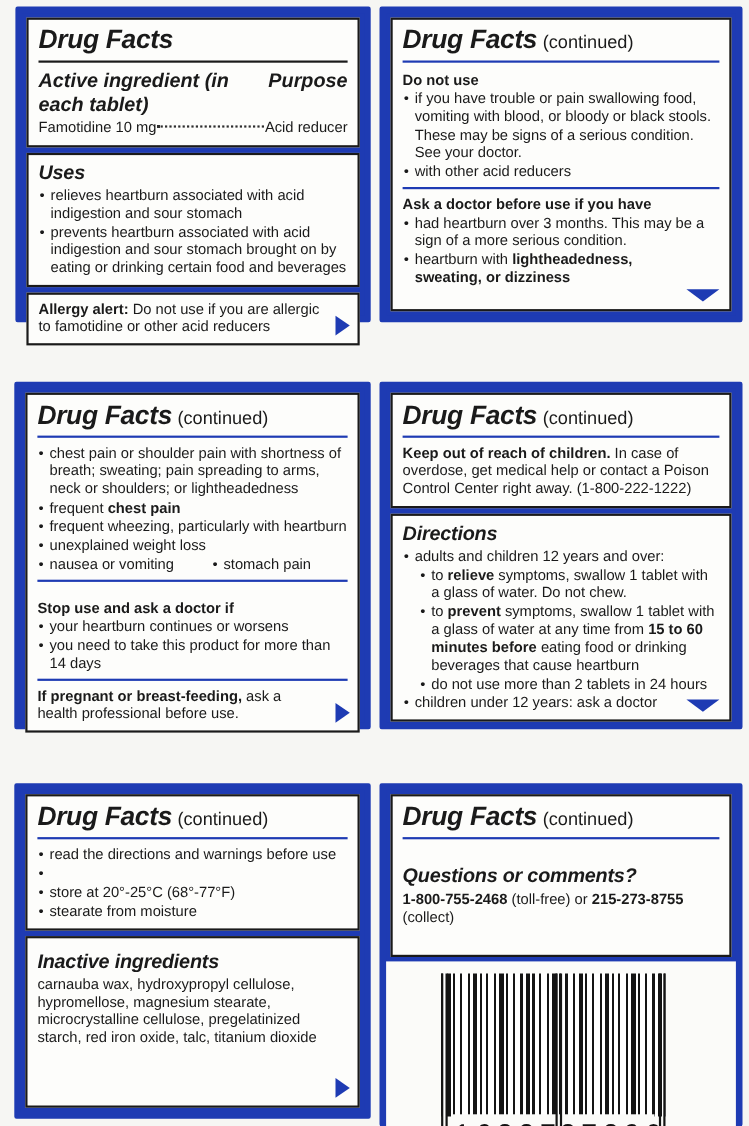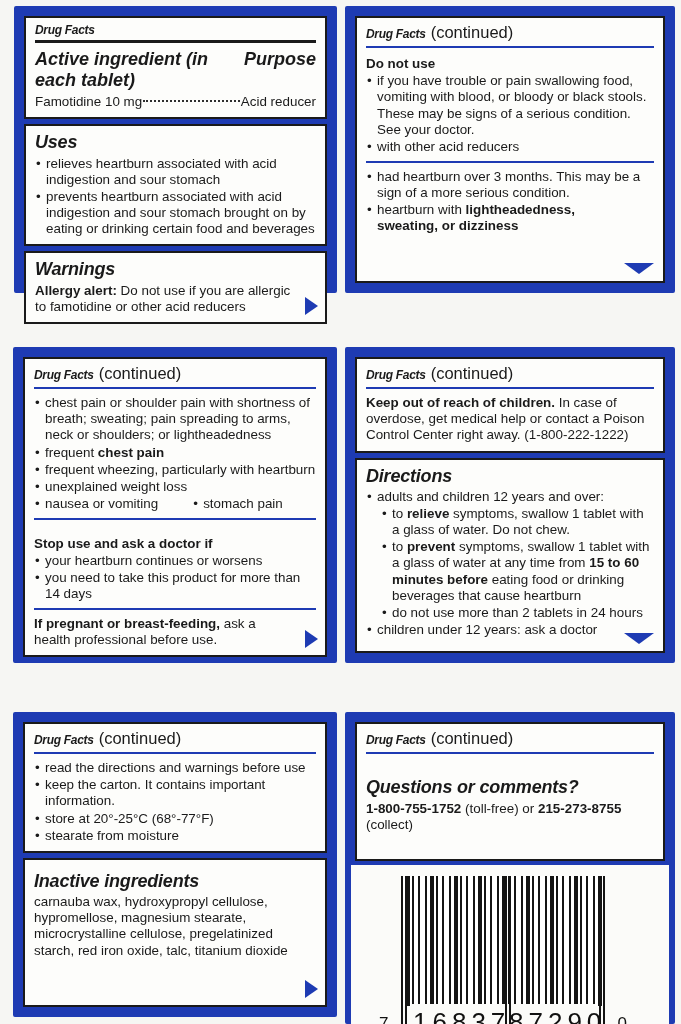--- a/index.html
+++ b/index.html
@@ -15,21 +15,21 @@
     border:6px solid var(--blue); padding:4px;
     display:flex; flex-direction:column; gap:5px; border-radius:2px;
   }
   .box {
     background:var(--boxbg); border:2px solid #1a1a1a;
     padding:5px 9px 7px; position:relative;
   }
   .grow { flex:1 1 auto; }
   
   .df-row { display:flex; align-items:baseline; }
-  .df { font-size:12px; font-weight:bold; font-style:italic; letter-spacing:-0.3px; }
+  .df { font-size:24px; font-weight:bold; font-style:italic; letter-spacing:-0.3px; }
   .cont { font-size:16.5px; margin-left:5px; }
   .hrule { height:2.5px; background:var(--blue); margin:3px 0 6px; }
   .hrule.dark { background:#1a1a1a; }
   .sec { font-size:18px; font-weight:bold; font-style:italic; letter-spacing:-0.2px; margin:1px 0 2px; }
   .subh { font-weight:bold; margin-top:8px; }
   .brule { height:2px; background:var(--blue); margin:6px 0; border:0; }
   
   .bul { display:flex; margin-top:1px; }
   .dot { flex:none; width:11px; padding-left:1px; }
   .l2 { margin-left:15px; }
@@ -94,21 +94,20 @@
     <div class="bul">
         <span class="dot">•</span>
         <span>relieves heartburn associated with acid indigestion and sour stomach</span>
       </div>
     <div class="bul">
         <span class="dot">•</span>
         <span>prevents heartburn associated with acid indigestion and sour stomach brought on by eating or drinking certain food and beverages</span>
       </div>
   </div>
   <div class="box">
-    <div class="sec">Warnings</div>
     <div style="padding-right:20px"><b>Allergy alert:</b> Do not use if you are allergic to famotidine or other acid reducers</div>
     <div class="arr-r"></div>
   </div>
 </div>
 
 <div class="panel p2">
   <div class="box grow">
     <div class="df-row">
       <span class="df">Drug Facts</span>
       <span class="cont">(continued)</span>
@@ -117,20 +116,21 @@
     <div class="subh">Do not use</div>
     <div class="bul">
         <span class="dot">•</span>
         <span>if you have trouble or pain swallowing food, vomiting with blood, or bloody or black stools. These may be signs of a serious condition. See your doctor.</span>
       </div>
     <div class="bul">
         <span class="dot">•</span>
         <span>with other acid reducers</span>
       </div>
     <div class="brule"></div>
+    <div class="subh" style="margin-top:2px">Ask a doctor before use if you have</div>
     <div class="bul">
         <span class="dot">•</span>
         <span>had heartburn over 3 months. This may be a sign of a more serious condition.</span>
       </div>
     <div class="bul">
         <span class="dot">•</span>
         <span style="padding-right:34px">heartburn with <b>lightheadedness, sweating, or dizziness</b></span>
       </div>
     <div class="arr-d"></div>
   </div>
@@ -226,21 +226,20 @@
       <span class="df">Drug Facts</span>
       <span class="cont">(continued)</span>
     </div>
     <div class="hrule"></div>
     <div class="bul">
         <span class="dot">•</span>
         <span>read the directions and warnings before use</span>
       </div>
     <div class="bul">
         <span class="dot">•</span>
-        <span style="max-width:235px">keep the carton. It contains important information.</span>
       </div>
     <div class="bul">
         <span class="dot">•</span>
         <span>store at 20°-25°C (68°-77°F)</span>
       </div>
     <div class="bul">
         <span class="dot">•</span>
         <span>stearate from moisture</span>
       </div>
   </div>
@@ -253,21 +252,21 @@
 
 <div class="panel p6">
   <div class="p6top">
     <div class="box" style="padding-bottom:26px">
       <div class="df-row">
         <span class="df">Drug Facts</span>
         <span class="cont">(continued)</span>
       </div>
       <div class="hrule"></div>
       <div class="sec" style="margin-top:23px">Questions or comments?</div>
-      <div><b>1-800-755-1752</b> (toll-free) or <b>215-273-8755</b> (collect)</div>
+      <div><b>1-800-755-2468</b> (toll-free) or <b>215-273-8755</b> (collect)</div>
     </div>
   </div>
   <div class="bcarea">
     <div class="barcode">
       <div class="bars"></div>
       <div class="mask"></div>
       <div class="guard g1"></div>
       <div class="guard g2"></div>
       <div class="guard g3"></div>
       <div class="guard g4"></div>

